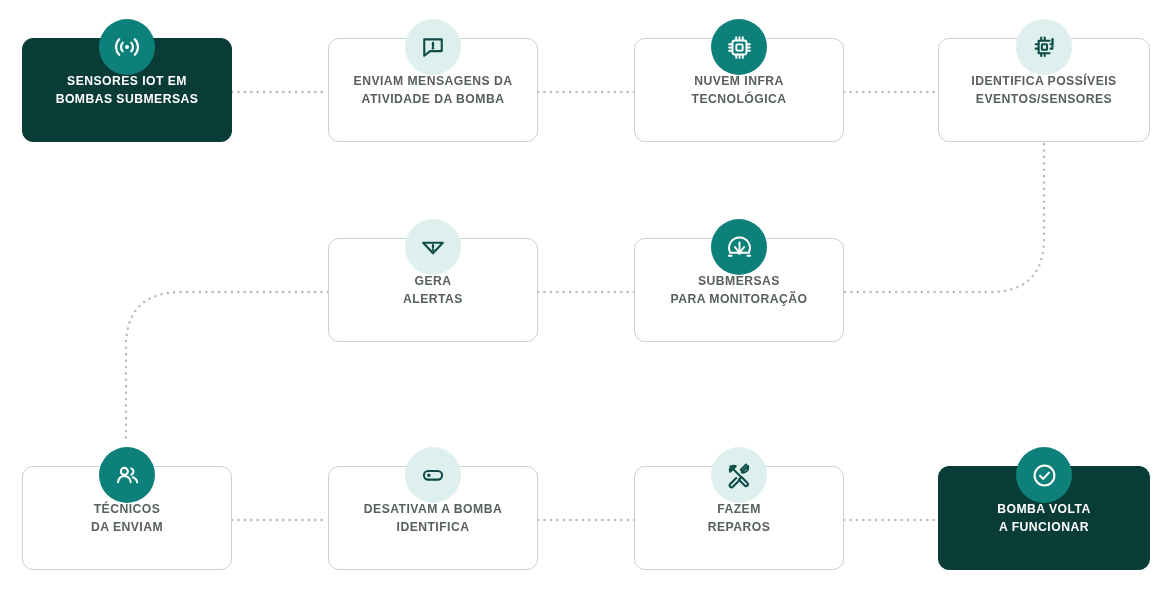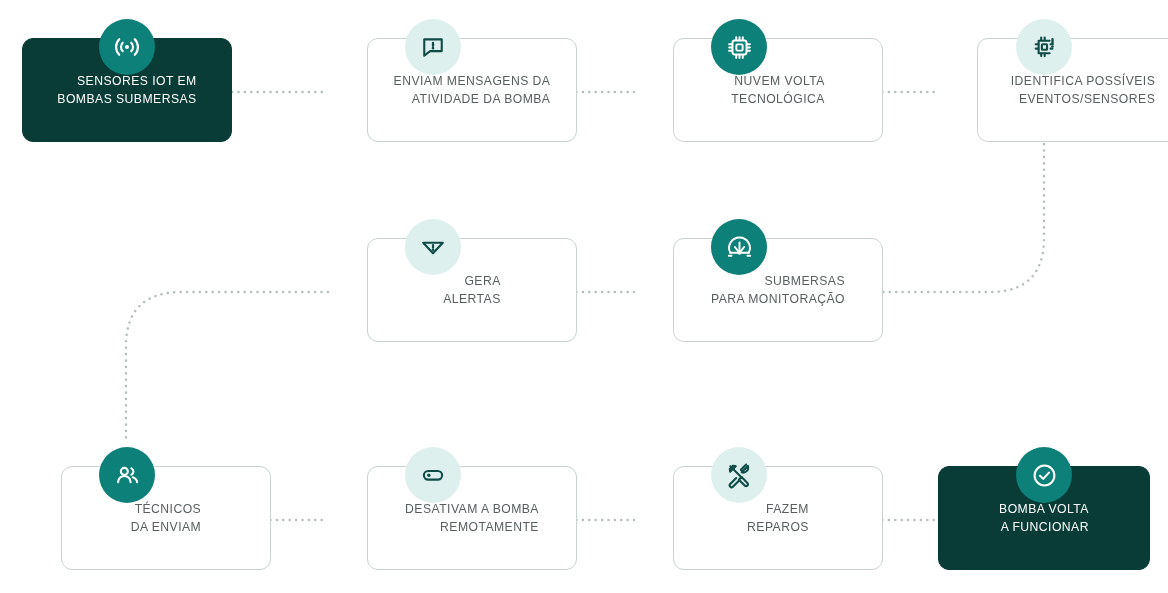--- a/index.html
+++ b/index.html
@@ -45,34 +45,32 @@
     box-sizing: border-box;
     border-radius: 11px;
     display: flex;
     align-items: center;
     justify-content: center;
     text-align: center;
   }
   .card.light {
     background: #ffffff;
     border: 1px solid #c9d3d2;
-    margin-left: 39px;
   }
   .card.dark {
     background: #093c36;
     border: 1px solid #093c36;
   }
   .card-label {
     font-size: 12.2px;
     line-height: 18px;
     letter-spacing: 0.45px;
-    font-weight: 400;
+    font-weight: 700;
     white-space: pre-line;
     padding: 0 8px;
-    text-align: right;
   }
   .card.light .card-label { color: #58605f; }
   .card.dark  .card-label { color: #ffffff; }
 
   .badge {
     position: absolute;
     top: 9px;
     left: 50%;
     transform: translateX(-50%);
     width: 56px;
@@ -136,21 +134,21 @@
       <svg width="28" height="28" viewBox="0 0 24 24" fill="none" stroke="#0f4c47" stroke-width="1.8" stroke-linecap="round" stroke-linejoin="round">
         <path d="M4.5 5.5h15v10h-10l-5 4z"></path>
         <path d="M12 8.6v2.4" stroke-width="2"></path>
         <path d="M12 12.9v0.1" stroke-width="2.2"></path>
       </svg>
     </div>
   </div>
 
   <div class="node" style="left:634px; top:10px; width:210px;">
     <div class="card light">
-      <div class="card-label">NUVEM VOLTA
+      <div class="card-label">NUVEM INFRA
 TECNOLÓGICA</div>
     </div>
     <div class="badge solid">
       <svg width="29" height="29" viewBox="0 0 24 24" fill="none" stroke="#ffffff" stroke-width="1.6" stroke-linecap="round" stroke-linejoin="round">
         <rect x="6.2" y="6.2" width="11.6" height="11.6" rx="1.8"></rect>
         <rect x="9.4" y="9.4" width="5.2" height="5.2" rx="0.9"></rect>
         <path d="M9.3 3.4v2.4M12 3.4v2.4M14.7 3.4v2.4"></path>
         <path d="M9.3 18.2v2.4M12 18.2v2.4M14.7 18.2v2.4"></path>
         <path d="M3.4 9.3h2.4M3.4 12h2.4M3.4 14.7h2.4"></path>
         <path d="M18.2 9.3h2.4M18.2 12h2.4M18.2 14.7h2.4"></path>
@@ -220,21 +218,21 @@
         <path d="M4.2 17.6a5.2 5.2 0 0 1 10.4 0"></path>
         <path d="M15.2 6.1a2.9 2.9 0 0 1 0 5.3"></path>
         <path d="M16.4 13.4a5.2 5.2 0 0 1 3.6 4.2"></path>
       </svg>
     </div>
   </div>
 
   <div class="node" style="left:328px; top:438px; width:210px;">
     <div class="card light">
       <div class="card-label">DESATIVAM A BOMBA
-REMOTAMENTE</div>
+IDENTIFICA</div>
     </div>
     <div class="badge soft">
       <svg width="28" height="28" viewBox="0 0 24 24" fill="none" stroke="#0f4c47" stroke-width="1.8" stroke-linecap="round" stroke-linejoin="round">
         <rect x="4.2" y="8.6" width="15.6" height="7.4" rx="3.7"></rect>
         <circle cx="8.4" cy="12.3" r="1.5" fill="#0f4c47" stroke="none"></circle>
       </svg>
     </div>
   </div>
 
   <div class="node" style="left:634px; top:438px; width:210px;">

